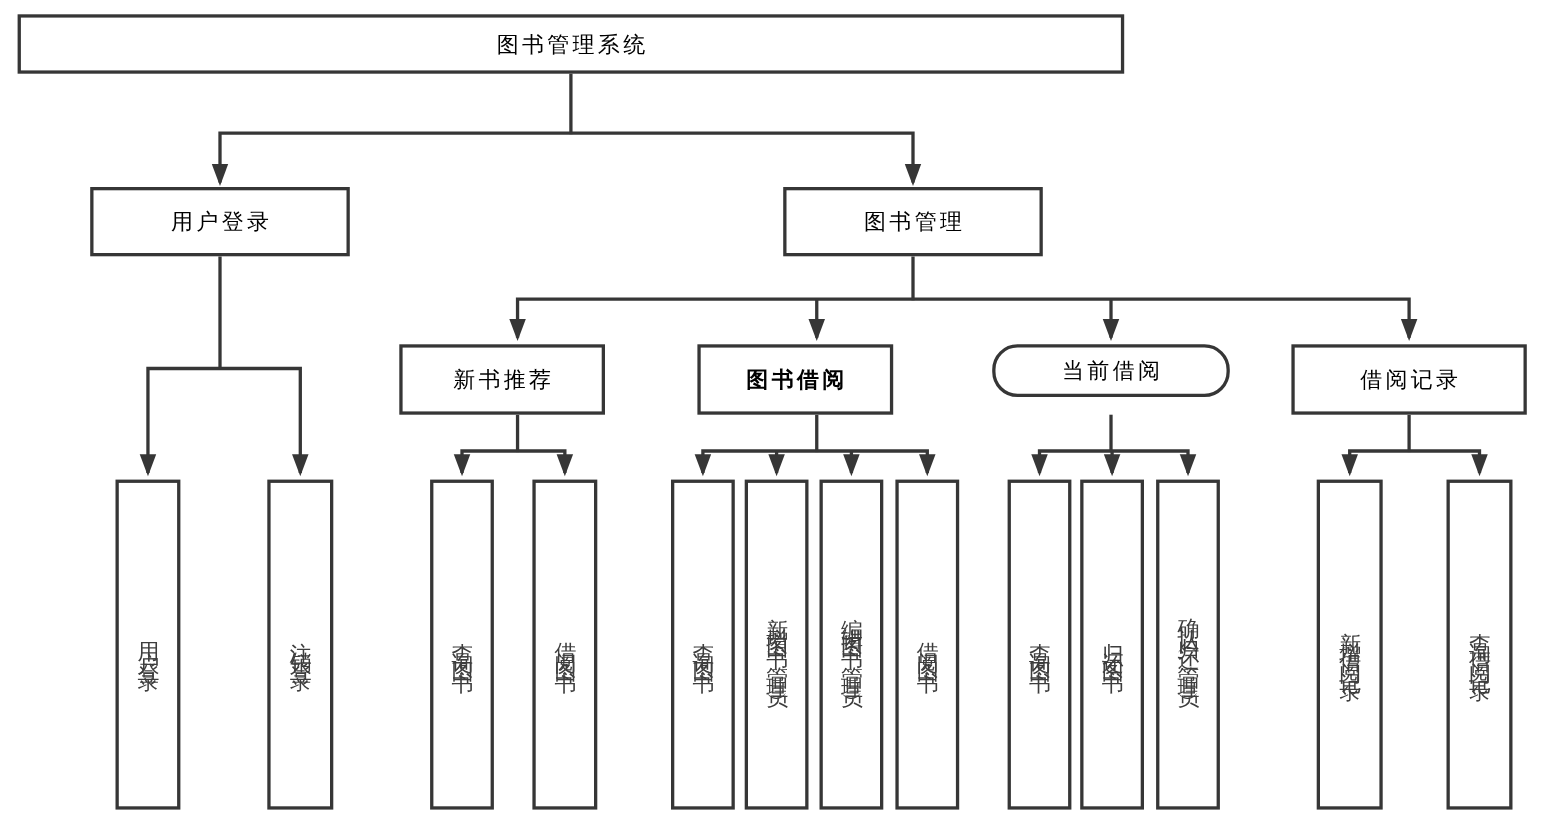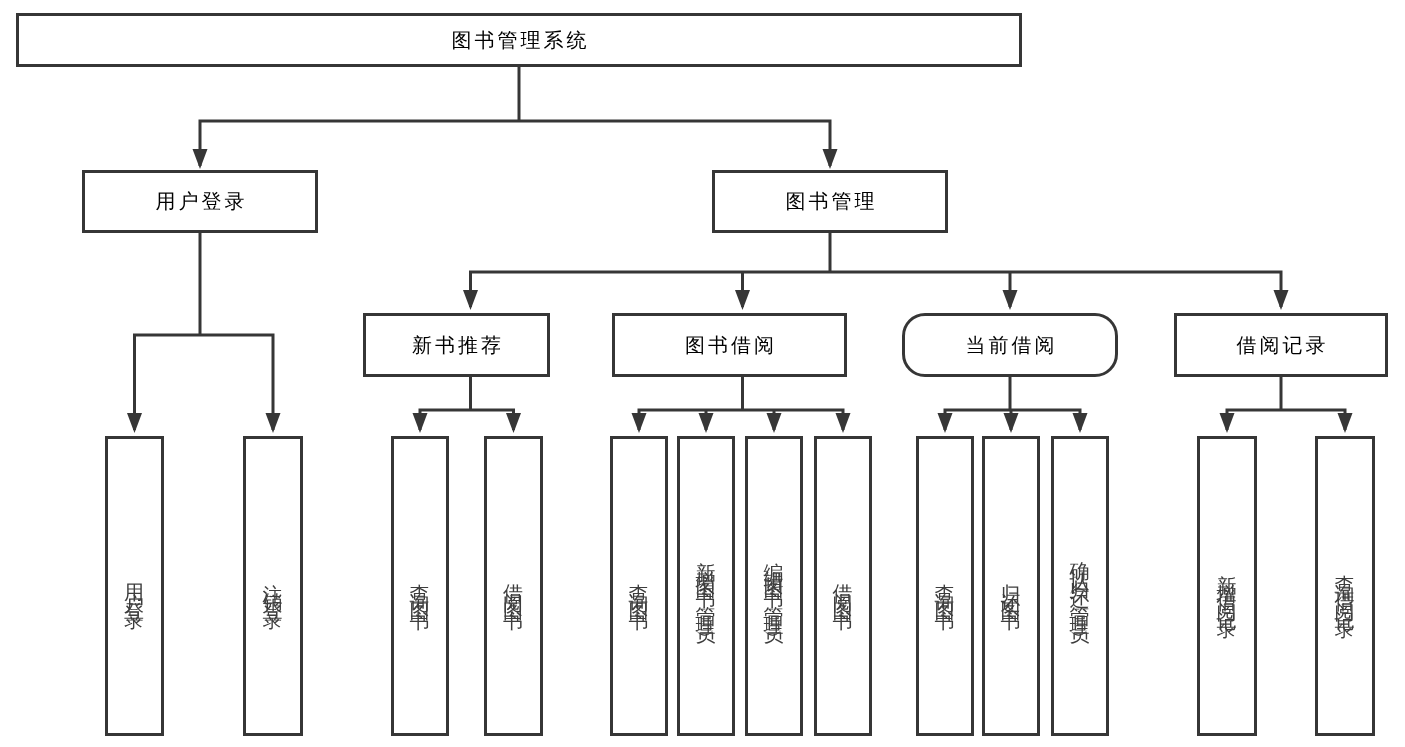--- a/index.html
+++ b/index.html
@@ -118,24 +118,24 @@
   <div class="node" style="left:82px; top:170px; width:236px; height:63px;">
     <span class="hlabel">用户登录</span>
   </div>
   <div class="node" style="left:712px; top:170px; width:236px; height:63px;">
     <span class="hlabel">图书管理</span>
   </div>
 
   <div class="node" style="left:363px; top:313px; width:187px; height:64px;">
     <span class="hlabel">新书推荐</span>
   </div>
-  <div class="node" style="left:612px; top:313px; width:235px; height:64px;">
+  <div class="node" style="left:634px; top:313px; width:178px; height:64px;font-weight:bold;">
     <span class="hlabel">图书借阅</span>
   </div>
-  <div class="node" style="left:902px; top:313px; width:216px; height:64px;border-radius:23px;">
+  <div class="node" style="left:902px; top:313px; width:216px; height:48px;border-radius:23px;">
     <span class="hlabel">当前借阅</span>
   </div>
   <div class="node" style="left:1174px; top:313px; width:214px; height:64px;text-align:center;">
     <span class="hlabel">借阅记录</span>
   </div>
 
   <div class="leaf" style="left:105px; width:59px;">
     <span class="vlabel">用户登录</span>
   </div>
   <div class="leaf" style="left:243px; width:60px;">

